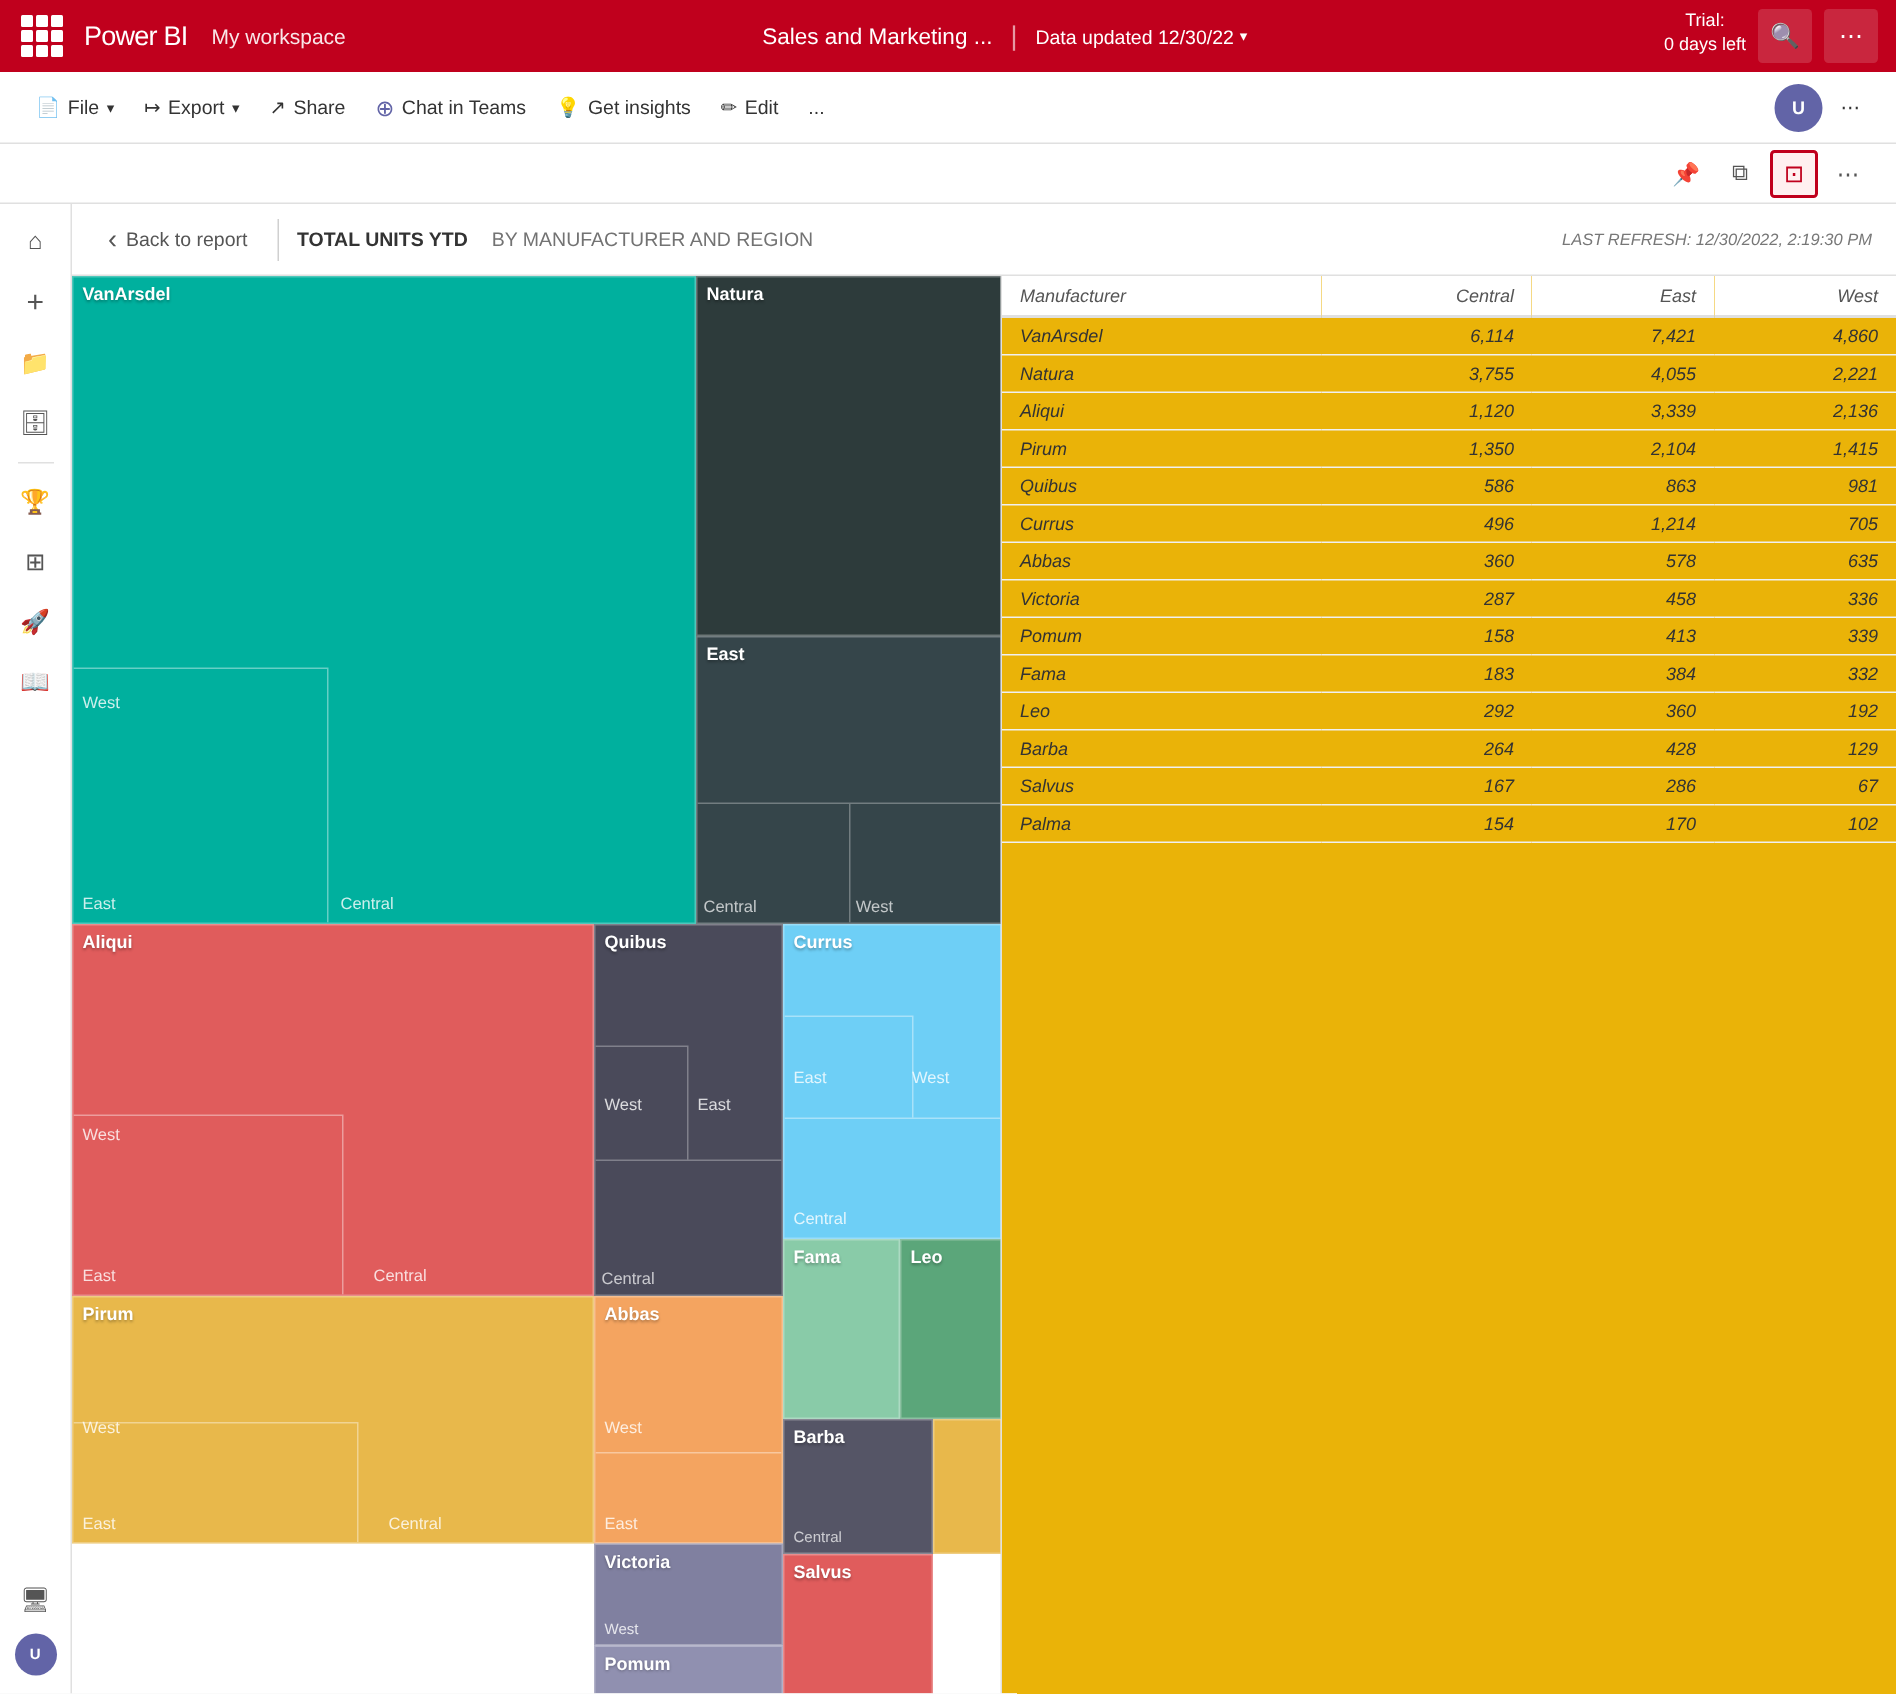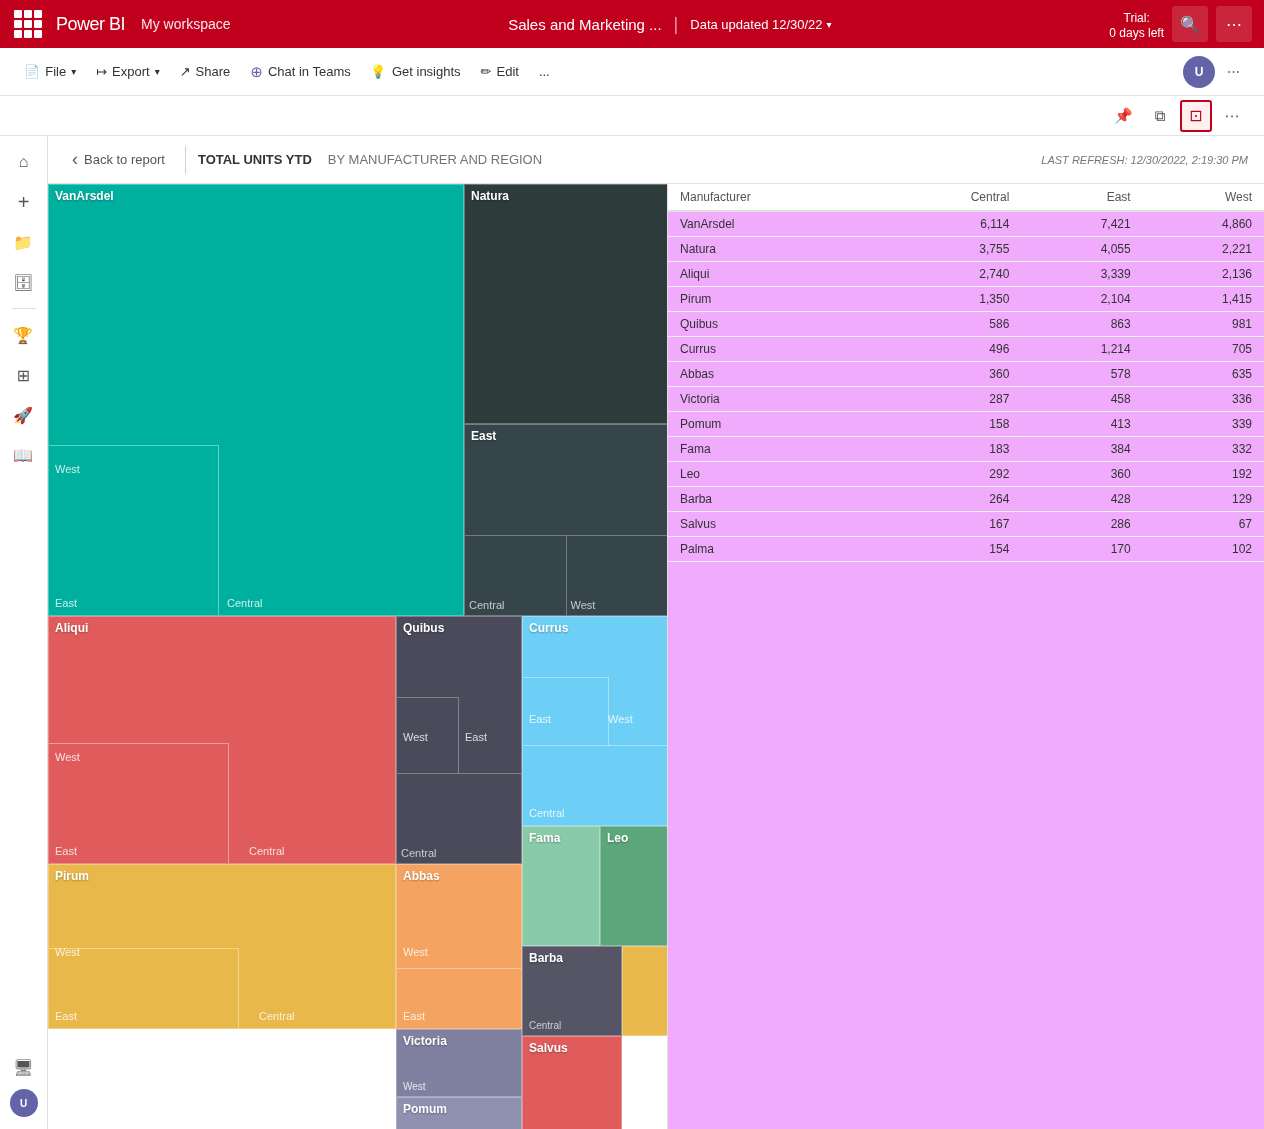--- a/index.html
+++ b/index.html
@@ -17,21 +17,21 @@
     }
     .top-bar-grid { display: flex; align-items: center; justify-content: center; width: 32px; height: 32px; cursor: pointer; }
     .grid-icon { display: grid; grid-template-columns: repeat(3,8px); gap: 2px; }
     .grid-dot { width: 8px; height: 8px; background: white; border-radius: 1px; }
     .top-bar-logo { font-weight: 400; font-size: 18px; letter-spacing: -0.5px; }
     .top-bar-workspace { font-size: 14px; color: rgba(255,255,255,0.9); margin-left: 4px; }
     .top-bar-center { flex: 1; display: flex; align-items: center; justify-content: center; gap: 12px; }
     .top-bar-report-name { font-size: 15px; font-weight: 500; }
     .top-bar-divider { color: rgba(255,255,255,0.6); font-size: 18px; }
     .top-bar-data-updated { font-size: 13px; display: flex; align-items: center; gap: 4px; cursor: pointer; }
-    .top-bar-right { display: flex; align-items: flex-end; gap: 8px; margin-left: auto; }
+    .top-bar-right { display: flex; align-items: flex-start; gap: 8px; margin-left: auto; }
     .trial-badge { text-align: center; font-size: 12px; line-height: 1.3; }
     .search-btn { background: rgba(255,255,255,0.15); border: none; color: white; width: 36px; height: 36px; border-radius: 3px; cursor: pointer; font-size: 16px; display: flex; align-items: center; justify-content: center; }
 
     
     .toolbar {
       background: white;
       border-bottom: 1px solid #e0e0e0;
       height: 48px;
       display: flex;
       align-items: center;
@@ -103,22 +103,23 @@
     
     .treemap-container {
       width: 620px; flex-shrink: 0;
       position: relative; overflow: hidden;
       border-right: 1px solid #e0e0e0;
     }
     .treemap { width: 100%; height: 100%; position: relative; }
 
     
     .table-container {
-      flex: 1; overflow: auto; background: #f0abfc;
+      flex: 1; overflow: auto; background: #eab308;
       padding: 0;
+      font-style: italic;
     }
     .data-table { width: 100%; border-collapse: collapse; }
     .data-table th {
       padding: 6px 12px; text-align: right;
       font-weight: 400; color: #555; font-size: 12px;
       border-bottom: 2px solid #e0e0e0;
       position: sticky; top: 0; background: white;
     }
     .data-table th:first-child { text-align: left; }
     .data-table td {
@@ -411,21 +412,21 @@
       <td class="num">4,860</td>
     </tr>
               <tr>
       <td>Natura</td>
       <td class="num">3,755</td>
       <td class="num">4,055</td>
       <td class="num">2,221</td>
     </tr>
               <tr>
       <td>Aliqui</td>
-      <td class="num">2,740</td>
+      <td class="num">1,120</td>
       <td class="num">3,339</td>
       <td class="num">2,136</td>
     </tr>
               <tr>
       <td>Pirum</td>
       <td class="num">1,350</td>
       <td class="num">2,104</td>
       <td class="num">1,415</td>
     </tr>
               <tr>

